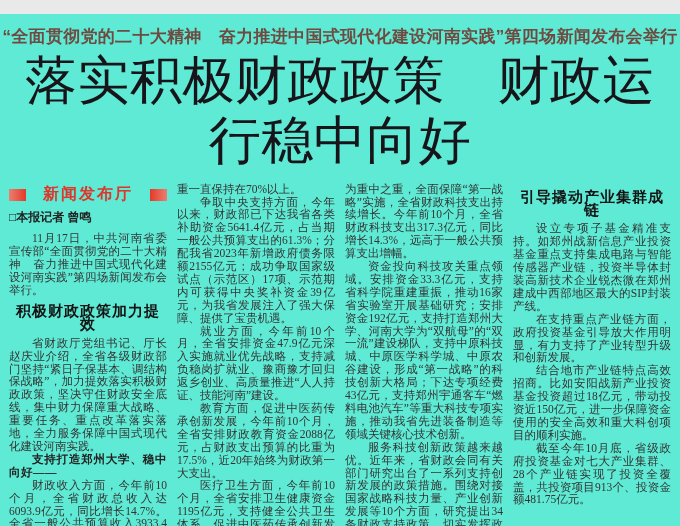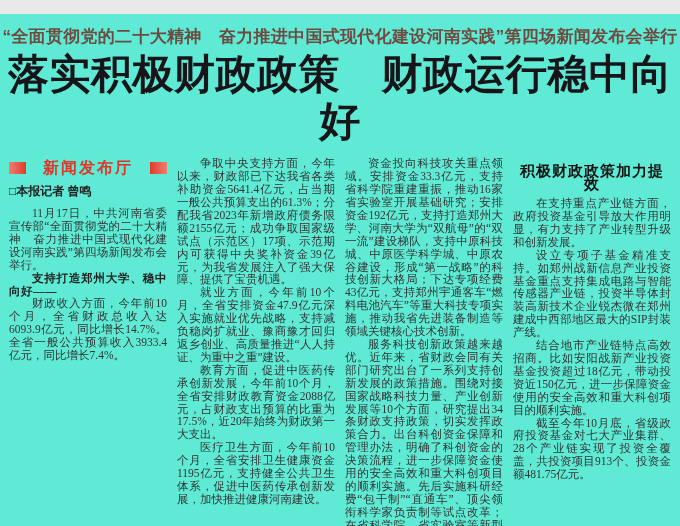--- a/index.html
+++ b/index.html
@@ -8,37 +8,37 @@
     overflow:hidden;position:relative;box-sizing:border-box;
     font-family:"Liberation Serif","DejaVu Serif",serif;
   }
   .kicker{
     padding-top:11px;text-align:center;
     font-family:"Liberation Sans","DejaVu Sans",sans-serif;
     font-weight:600;font-size:17px;color:#6f4a40;letter-spacing:.3px;
   }
   .headline{
     margin:3px 6px 0;text-align:center;
-    font-size:41px;font-weight:700;color:#17141a;letter-spacing:.5px;
+    font-size:52px;font-weight:400;color:#17141a;letter-spacing:.5px;
     font-family:"Liberation Serif","DejaVu Serif",serif;line-height:1.15;
   }
   .columns{display:flex;gap:10px;padding:12px 9px 0;box-sizing:border-box;}
   .col{
     width:158px;flex:0 0 158px;font-size:11.5px;line-height:12.9px;
     color:#333;text-align:justify;overflow:hidden;
   }
   .para{margin:0;text-indent:2em;}
   .para.noindent{text-indent:0;}
   .para.em{font-weight:bold;letter-spacing:.5px;color:#222;}
   .subhead{
     margin:8px 0 6px;text-align:center;font-size:15px;font-weight:bold;
     color:#141414;letter-spacing:1px;
     font-family:"Liberation Sans","DejaVu Sans",sans-serif;
   }
-  .badge{display:flex;align-items:flex-start;justify-content:center;gap:17px;margin:5px 0 10px;}
+  .badge{display:flex;align-items:flex-end;justify-content:center;gap:17px;margin:5px 0 10px;}
   .badge .bar{height:12px;width:44px;flex:0 0 44px;}
   .badge .bar-left{background:linear-gradient(90deg,#fbe7dd,#e23b2a);}
   .badge .bar-right{background:linear-gradient(90deg,#e23b2a,#fbe7dd);}
   .badge .label{
     color:#e0352a;font-weight:bold;font-size:16px;letter-spacing:2px;white-space:nowrap;
     font-family:"Liberation Sans","DejaVu Sans",sans-serif;
   }
   .byline{
     font-weight:bold;font-size:12px;color:#222;margin:0 0 9px;
     font-family:"Liberation Sans","DejaVu Sans",sans-serif;
@@ -52,34 +52,38 @@
   <h1 class="headline">落实积极财政政策　财政运行稳中向好</h1>
   <div class="columns" id="columns">
       <div class="col">
         <div class="badge">
           <span class="bar bar-left"></span>
           <span class="label">新闻发布厅</span>
           <span class="bar bar-right"></span>
         </div>
         <div class="byline">□本报记者 曾鸣</div>
         <p class="para">11月17日，中共河南省委宣传部“全面贯彻党的二十大精神　奋力推进中国式现代化建设河南实践”第四场新闻发布会举行。</p>
+        <h2 class="subhead">积极财政政策加力提效</h2>
+        <p class="para">省财政厅党组书记、厅长赵庆业介绍，全省各级财政部门坚持“紧日子保基本、调结构保战略”，加力提效落实积极财政政策，坚决守住财政安全底线，集中财力保障重大战略、重要任务、重点改革落实落地，全力服务保障中国式现代化建设河南实践。</p>
         <p class="para em">支持打造郑州大学、稳中向好——</p>
         <p class="para">财政收入方面，今年前10个月，全省财政总收入达6093.9亿元，同比增长14.7%。全省一般公共预算收入3933.4亿元，同比增长7.4%。</p>
       </div>
       <div class="col">
+        <p class="para noindent">重一直保持在70%以上。</p>
         <p class="para">争取中央支持方面，今年以来，财政部已下达我省各类补助资金5641.4亿元，占当期一般公共预算支出的61.3%；分配我省2023年新增政府债务限额2155亿元；成功争取国家级试点（示范区）17项、示范期内可获得中央奖补资金39亿元，为我省发展注入了强大保障、提供了宝贵机遇。</p>
-        <p class="para">就业方面，今年前10个月，全省安排资金47.9亿元深入实施就业优先战略，支持减负稳岗扩就业、豫商豫才回归返乡创业、高质量推进“人人持证、为重中之重”建设。</p>
+        <p class="para">就业方面，今年前10个月，全省安排资金47.9亿元深入实施就业优先战略，支持减负稳岗扩就业、豫商豫才回归返乡创业、高质量推进“人人持证、技能河南”建设。</p>
         <p class="para">教育方面，促进中医药传承创新发展，今年前10个月，全省安排财政教育资金2088亿元，占财政支出预算的比重为17.5%，近20年始终为财政第一大支出。</p>
         <p class="para">医疗卫生方面，今年前10个月，全省安排卫生健康资金1195亿元，支持健全公共卫生体系，促进中医药传承创新发展，加快推进健康河南建设。</p>
       </div>
       <div class="col">
+        <p class="para noindent">为重中之重，全面保障“第一战略”实施，全省财政科技支出持续增长。今年前10个月，全省财政科技支出317.3亿元，同比增长14.3%，远高于一般公共预算支出增幅。</p>
         <p class="para">资金投向科技攻关重点领域。安排资金33.3亿元，支持省科学院重建重振，推动16家省实验室开展基础研究；安排资金192亿元，支持打造郑州大学、河南大学为“双航母”的“双一流”建设梯队，支持中原科技城、中原医学科学城、中原农谷建设，形成“第一战略”的科技创新大格局；下达专项经费43亿元，支持郑州宇通客车“燃料电池汽车”等重大科技专项实施，推动我省先进装备制造等领域关键核心技术创新。</p>
         <p class="para">服务科技创新政策越来越优。近年来，省财政会同有关部门研究出台了一系列支持创新发展的政策措施。围绕对接国家战略科技力量、产业创新发展等10个方面，研究提出34条财政支持政策，切实发挥政策合力。出台科创资金保障和管理办法，明确了科创资金的决策流程，进一步保障资金使用的安全高效和重大科创项目的顺利实施。先后实施科研经费“包干制”“直通车”、顶尖领衔科学家负责制等试点改革；在省科学院、省实验室等新型研发机构试点实施以信任和绩效为核心的科研经费管理改革。</p>
       </div>
       <div class="col">
-        <h2 class="subhead">积极财政政策加力提效</h2>
+        <h2 class="subhead">引导撬动产业集群成链</h2>
+        <p class="para">设立专项子基金精准支持。如郑州战新信息产业投资基金重点支持集成电路与智能传感器产业链，投资半导体封装高新技术企业锐杰微在郑州建成中西部地区最大的SIP封装产线。</p>
         <p class="para">在支持重点产业链方面，政府投资基金引导放大作用明显，有力支持了产业转型升级和创新发展。</p>
-        <p class="para">设立专项子基金精准支持。如郑州战新信息产业投资基金重点支持集成电路与智能传感器产业链，投资半导体封装高新技术企业锐杰微在郑州建成中西部地区最大的SIP封装产线。</p>
         <p class="para">结合地市产业链特点高效招商。比如安阳战新产业投资基金投资超过18亿元，带动投资近150亿元，进一步保障资金使用的安全高效和重大科创项目的顺利实施。</p>
         <p class="para">截至今年10月底，省级政府投资基金对七大产业集群、28个产业链实现了投资全覆盖，共投资项目913个、投资金额481.75亿元。</p>
       </div>
     </div>
 </div>
 
 </body></html>

